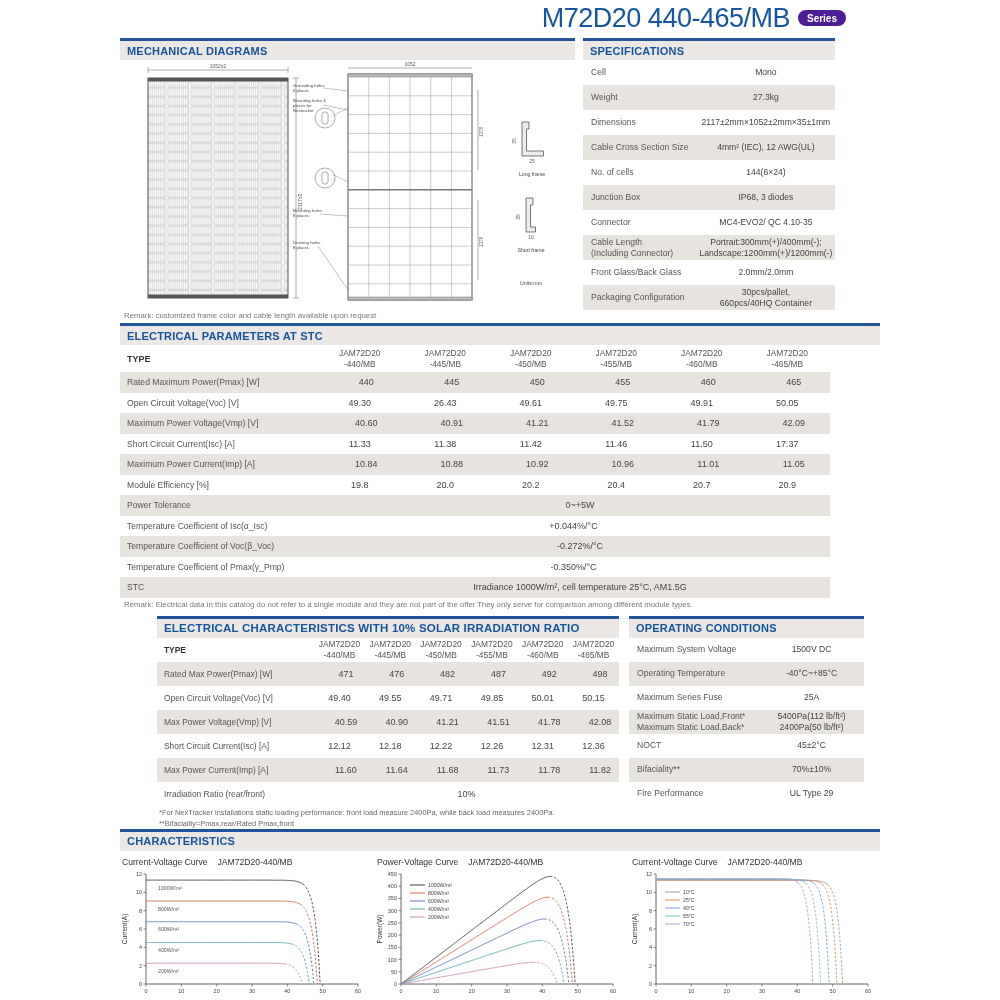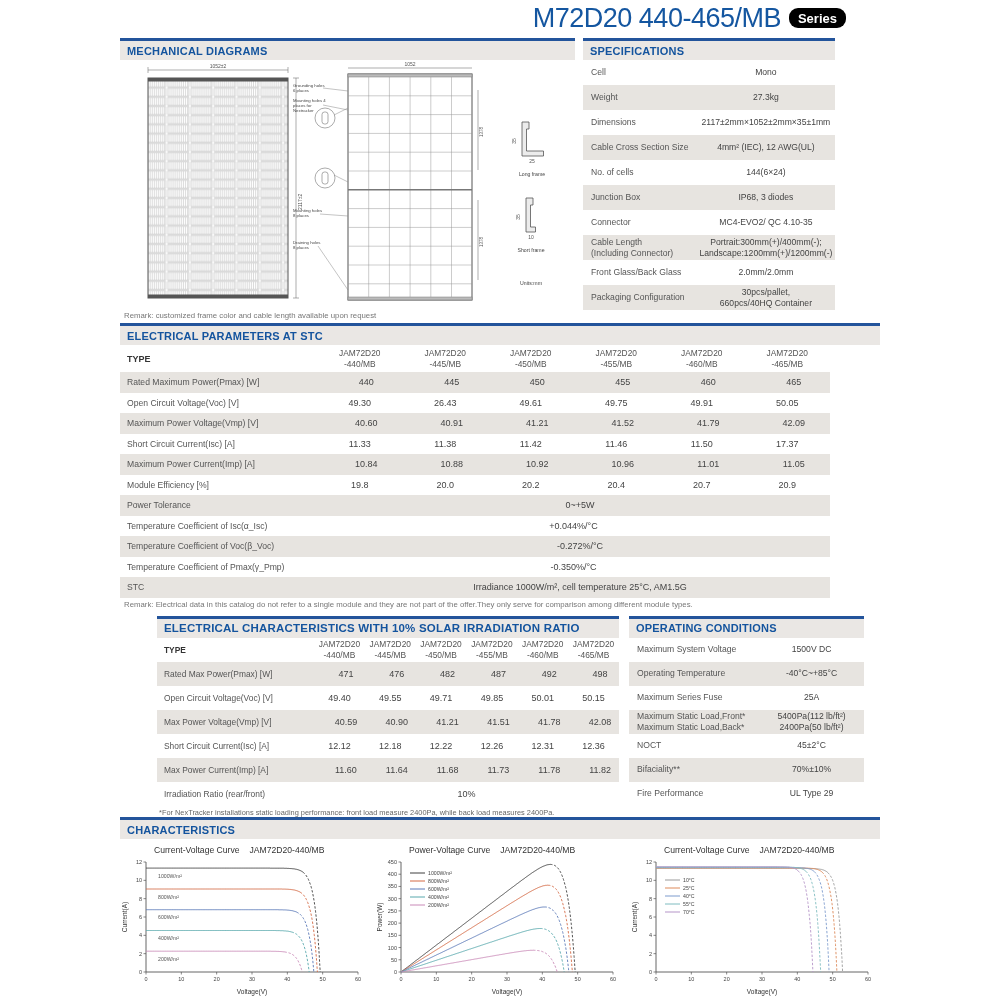--- a/index.html
+++ b/index.html
@@ -1,21 +1,21 @@
 <!DOCTYPE html>
 <html><head>
 <meta charset="utf-8">
 <style>
   html,body{margin:0;padding:0;}
   body{width:1000px;height:1000px;background:#fff;font-family:"Liberation Sans","DejaVu Sans",sans-serif;color:#444;overflow:hidden;}
   .content{width:760px;margin:0 auto 0 120px;}
   
   .titlebar{height:36px;display:flex;justify-content:flex-end;align-items:center;gap:8px;padding-right:34px;}
   .doc-title{color:#1456a0;font-size:27px;letter-spacing:-0.5px;white-space:nowrap;}
-  .series-badge{background:#000000;color:#fff;font-size:13px;font-weight:bold;padding:2.5px 9px;border-radius:9px;}
+  .series-badge{background:#4c1d95;color:#fff;font-size:10px;font-weight:bold;padding:2.5px 9px;border-radius:9px;}
   
   .sec-head{height:19px;background:#eae7e4;border-top:3px solid #23549b;color:#14549e;font-weight:bold;font-size:11px;display:flex;align-items:center;padding-left:7px;letter-spacing:.2px;}
   
   .top-grid{display:grid;grid-template-columns:455px 252px;column-gap:8px;align-items:start;margin-top:2px;}
   .remark{font-size:7.8px;color:#777;padding:2px 0 3px 4px;}
   
   .kv-table{width:100%;}
   .kv-row{display:flex;min-height:25px;align-items:center;font-size:8.6px;}
   .kv-row.shade{background:#e7e4e0;}
   .kv-label{width:42%;padding-left:8px;color:#555;white-space:pre-line;line-height:1.25;}
@@ -33,21 +33,21 @@
   .mx-type-cell{white-space:pre-line;line-height:1.25;font-size:8.4px;color:#555;}
   .mx-span{flex:6;}
   .r10 .mx-label{width:150px;font-size:8.4px;}
   .r10 .mx-row{min-height:24px;}
   .r10{width:462px;}
   .footnote{font-size:7.4px;color:#666;line-height:1.3;padding:2px 0 0 2px;}
   
   .mid-grid{display:grid;grid-template-columns:462px 235px;column-gap:10px;align-items:start;margin-top:4px;margin-left:37px;}
   
   .charts-grid{display:grid;grid-template-columns:250px 250px 250px;column-gap:5px;margin-top:3px;}
-  .chart-title{font-size:8.6px;color:#333;padding:3px 0 1px 2px;white-space:nowrap;margin-left:32px;}
+  .chart-title{font-size:8.6px;color:#333;padding:3px 0 1px 2px;white-space:nowrap;}
   .chart-title .model{margin-left:10px;}
   svg text{font-family:"Liberation Sans","DejaVu Sans",sans-serif;}
 </style>
 </head>
 <body>
 
 <div class="content">
 
   <div class="titlebar">
     <div class="doc-title">M72D20 440-465/MB</div>
@@ -335,20 +335,21 @@
             <div class="mx-cell">11.73</div>
             <div class="mx-cell">11.78</div>
             <div class="mx-cell">11.82</div>
           </div>
           <div class="mx-row">
             <div class="mx-label">Irradiation Ratio (rear/front)</div>
             <div class="mx-cell mx-span">10%</div>
           </div>
         </div>
       <div class="footnote">*For NexTracker installations static loading performance: front load measure 2400Pa, while back load measures 2400Pa.</div>
+      <div class="footnote">**Bifaciality=Pmax,rear/Rated Pmax,front</div>
     </div>
     <div>
       <div class="sec-head">OPERATING CONDITIONS</div>
       <div class="kv-table op-table" id="op-table">
           <div class="kv-row">
             <div class="kv-label">Maximum System Voltage</div>
             <div class="kv-value">1500V DC</div>
           </div>
           <div class="kv-row shade">
             <div class="kv-label">Operating Temperature</div>

